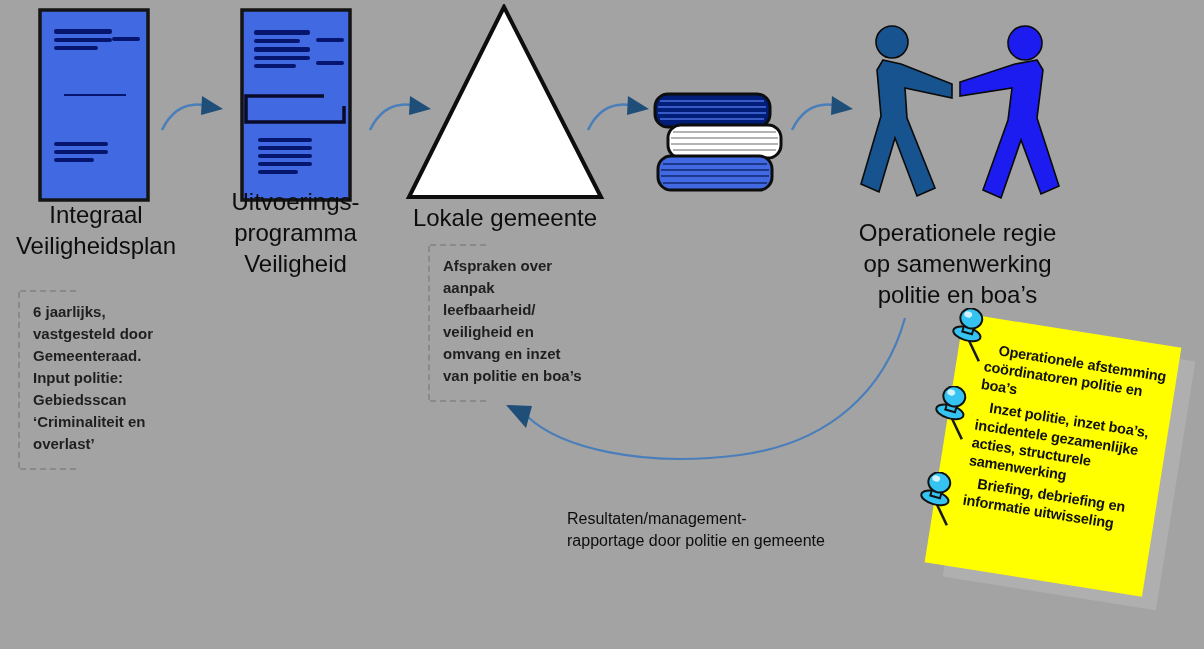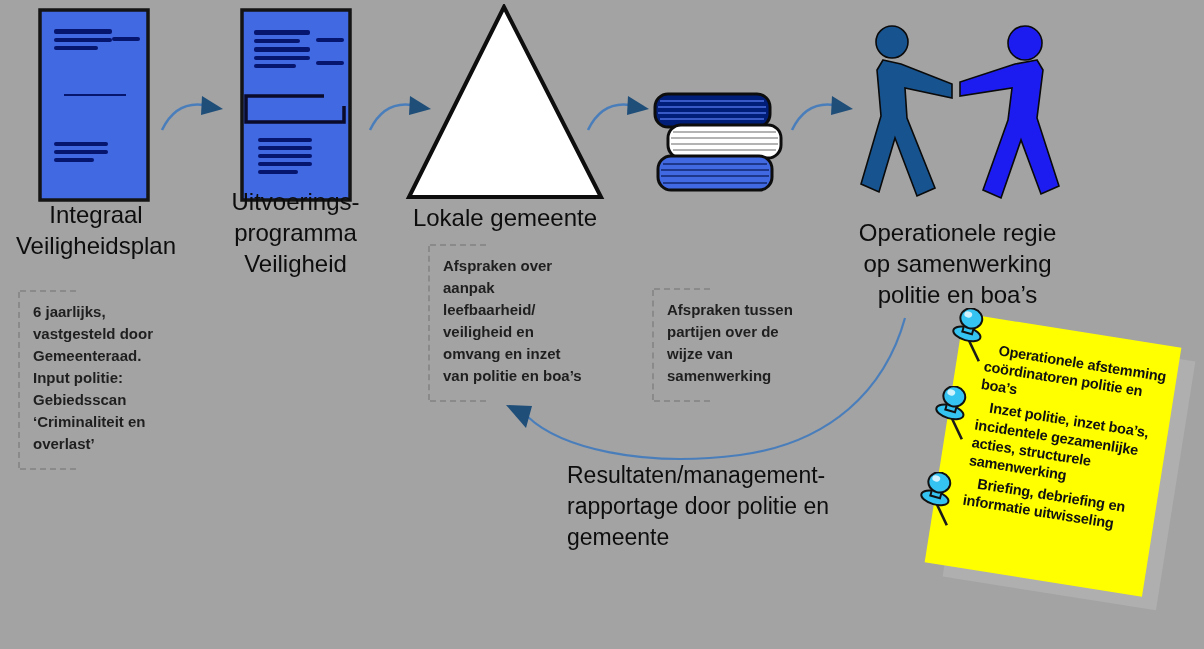--- a/index.html
+++ b/index.html
@@ -7,21 +7,21 @@
           font-family:"Liberation Sans",sans-serif;color:#101010;}
   .abs{position:absolute;}
   .ml{white-space:pre-line;}
   .step-label{font-size:24px;line-height:1.3;text-align:center;color:#0d0d0d;}
   .dashnote{position:absolute;border-left:2px dashed #8a8a8a;padding:9px 0 9px 13px;
             font-size:15px;font-weight:bold;line-height:1.47;color:#1f1f1f;}
   .dashnote::before,.dashnote::after{content:"";position:absolute;left:0;width:56px;
             border-top:2px dashed #8a8a8a;}
   .dashnote::before{top:-2px;}
   .dashnote::after{bottom:-2px;}
-  .feedback-label{font-size:23px;line-height:1.35;color:#0d0d0d;}
+  .feedback-label{font-size:16px;line-height:1.35;color:#0d0d0d;margin-top:48px;}
   .sticky-shadow{left:961px;top:343px;width:216px;height:252px;background:#AFAFAF;
             transform:rotate(9deg);}
   .sticky-note{left:943px;top:329px;width:220px;height:252px;background:#FFFF00;
             transform:rotate(9deg);padding:22px 8px 10px 28px;box-sizing:border-box;
             font-size:14.5px;font-weight:bold;line-height:1.25;color:#111;letter-spacing:-0.2px;}
   .sticky-note p{margin:0 0 4px 0;text-indent:12px;}
   svg{display:block;}
 </style>
 </head>
 <body>
@@ -131,24 +131,20 @@
           <line x1="23" y1="62" x2="126" y2="62"></line>
       </g>
       <g stroke="#12286e" stroke-width="1.6">
         <line x1="13" y1="76" x2="117" y2="76"></line>
           <line x1="11" y1="82" x2="119" y2="82"></line>
         <line x1="11" y1="88" x2="119" y2="88"></line>
           <line x1="13" y1="95" x2="117" y2="95"></line>
       </g>
     </svg>
   </div>
-  <div class="dashnote ml" style="left:652px;top:290px;height:92px;width:140px;">Afspraken tussen
-partijen over de
-wijze van
-samenwerking</div>
 
   <div class="abs" style="left:788px;top:92px;">
     <svg width="70" height="45" viewBox="0 0 70 45">
       <path d="M4,38 Q18,9 46,13" fill="none" stroke="#4A7EBB" stroke-width="2.6"></path>
       <polygon points="44,4 65,17 43,23" fill="#1F4E79"></polygon>
     </svg>
   </div>
 
   <div class="abs" style="left:855px;top:8px;">
     <svg width="212" height="195" viewBox="0 0 212 195">

